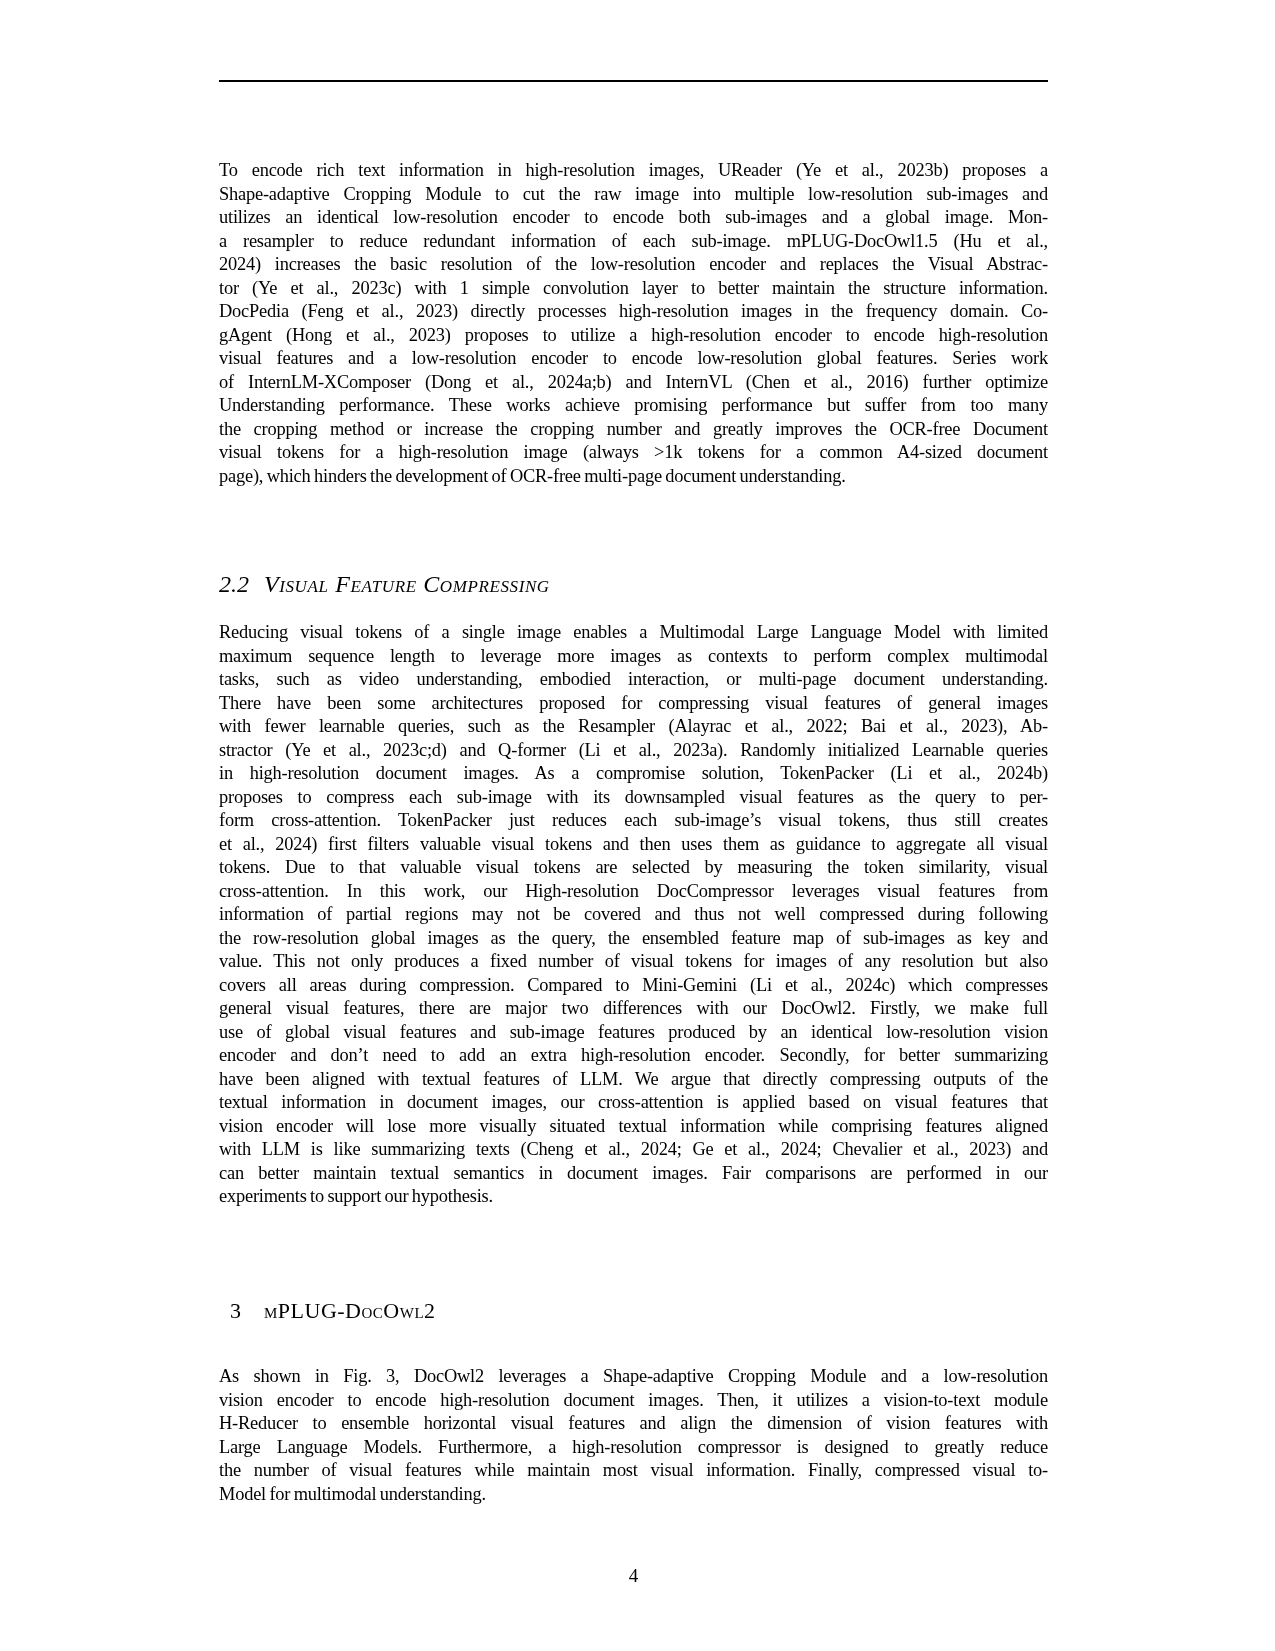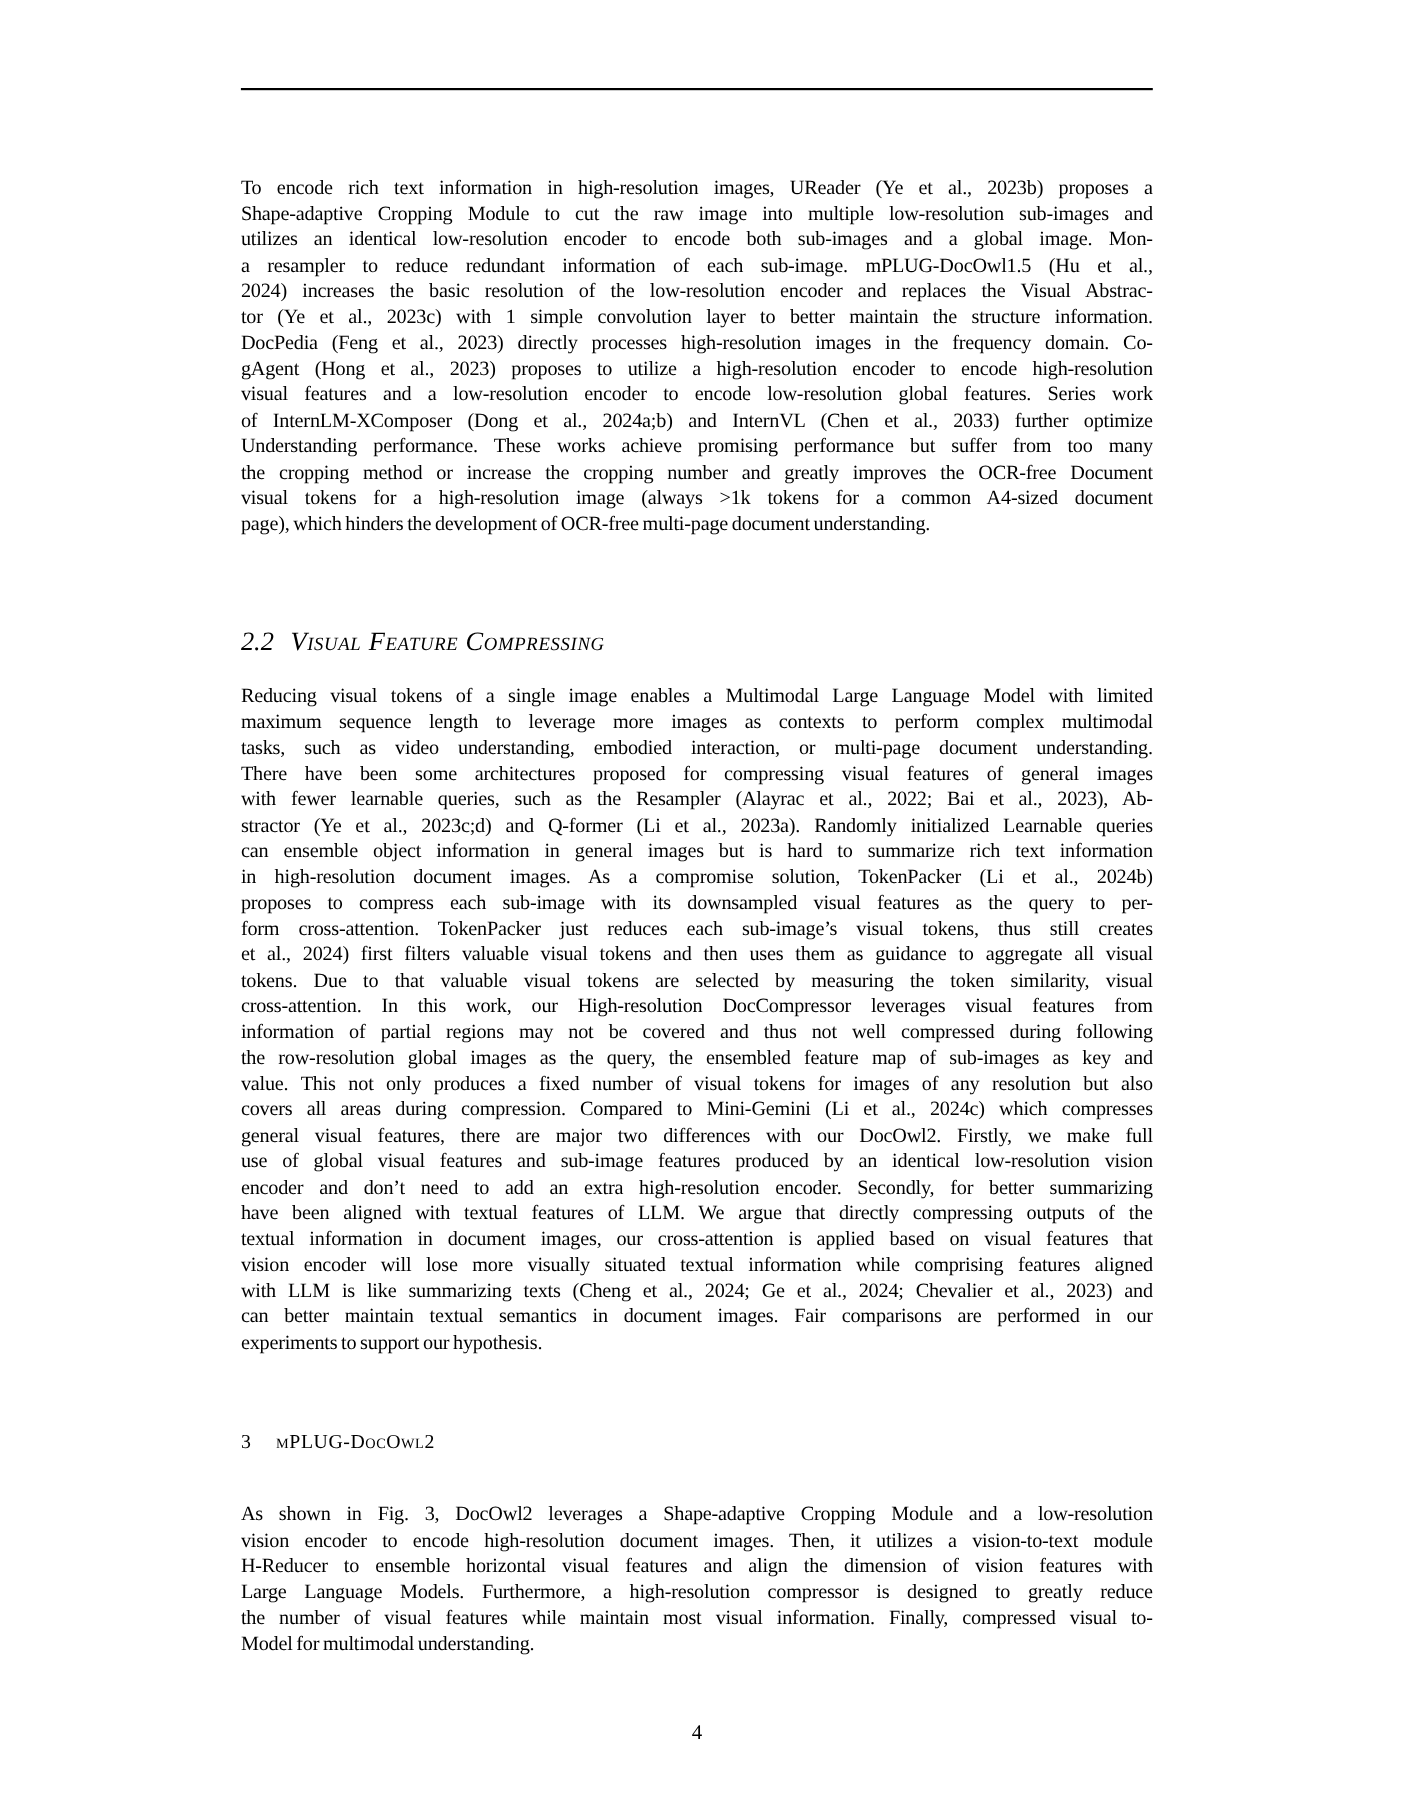--- a/index.html
+++ b/index.html
@@ -14,21 +14,21 @@
   }
   .page { position: absolute; top: 0; left: 0; width: 1079px; height: 1651px; background: #ffffff; }
   .header-rule { position: absolute; left: 219px; top: 80px; width: 829px; height: 2px; background: #000000; }
   .block { position: absolute; left: 219px; width: 829px; }
   .body-text { font-size: 18.4px; line-height: 23.5px; letter-spacing: -0.2px; word-spacing: -1px; }
   .line { text-align: justify; text-align-last: justify; height: 23.5px; overflow: hidden; }
   .line.last { text-align-last: left; }
   .subsec-heading { font-size: 24px; line-height: 25px; font-style: italic; }
   .subsec-heading .sec-num { display: inline-block; margin-right: 15px; }
   .subsec-heading .sec-title { font-variant: small-caps; letter-spacing: 0.6px; }
-  .sec-heading { font-size: 18px; line-height: 31px; }
+  .sec-heading { font-size: 22px; line-height: 31px; margin-left: 11px; }
   .sec-heading .sec-num { display: inline-block; margin-right: 23px; }
   .sec-heading .sec-title { font-variant: small-caps; letter-spacing: 0.5px; }
   .page-number { position: absolute; left: 219px; width: 829px; top: 1564px; text-align: center; font-size: 19px; line-height: 23.5px; }
 </style>
 </head>
 <body>
 
 <div class="page">
 
   <div class="header-rule"></div>
@@ -36,39 +36,38 @@
   <div class="block body-text" style="top:159px">
       <div class="line">To encode rich text information in high-resolution images, UReader (Ye et al., 2023b) proposes a</div>
       <div class="line">Shape-adaptive Cropping Module to cut the raw image into multiple low-resolution sub-images and</div>
       <div class="line">utilizes an identical low-resolution encoder to encode both sub-images and a global image. Mon-</div>
       <div class="line">a resampler to reduce redundant information of each sub-image.  mPLUG-DocOwl1.5 (Hu et al.,</div>
       <div class="line">2024) increases the basic resolution of the low-resolution encoder and replaces the Visual Abstrac-</div>
       <div class="line">tor (Ye et al., 2023c) with 1 simple convolution layer to better maintain the structure information.</div>
       <div class="line">DocPedia (Feng et al., 2023) directly processes high-resolution images in the frequency domain. Co-</div>
       <div class="line">gAgent (Hong et al., 2023) proposes to utilize a high-resolution encoder to encode high-resolution</div>
       <div class="line">visual features and a low-resolution encoder to encode low-resolution global features.  Series work</div>
-      <div class="line">of InternLM-XComposer (Dong et al., 2024a;b) and InternVL (Chen et al., 2033) further optimize</div>
+      <div class="line">of InternLM-XComposer (Dong et al., 2024a;b) and InternVL (Chen et al., 2016) further optimize</div>
       <div class="line">Understanding performance. These works achieve promising performance but suffer from too many</div>
       <div class="line">the cropping method or increase the cropping number and greatly improves the OCR-free Document</div>
       <div class="line">visual tokens for a high-resolution image (always &gt;1k tokens for a common A4-sized document</div>
       <div class="line last">page), which hinders the development of OCR-free multi-page document understanding.</div>
     </div>
 
   <div class="block subsec-heading" style="top:572px">
     <span class="sec-num">2.2</span><span class="sec-title">Visual Feature Compressing</span>
   </div>
 
   <div class="block body-text" style="top:621px">
       <div class="line">Reducing visual tokens of a single image enables a Multimodal Large Language Model with limited</div>
       <div class="line">maximum sequence length to leverage more images as contexts to perform complex multimodal</div>
       <div class="line">tasks, such as video understanding, embodied interaction, or multi-page document understanding.</div>
       <div class="line">There have been some architectures proposed for compressing visual features of general images</div>
       <div class="line">with fewer learnable queries, such as the Resampler (Alayrac et al., 2022; Bai et al., 2023), Ab-</div>
       <div class="line">stractor (Ye et al., 2023c;d) and Q-former (Li et al., 2023a). Randomly initialized Learnable queries</div>
-      <div class="line">can ensemble object information in general images but is hard to summarize rich text information</div>
       <div class="line">in high-resolution document images.  As a compromise solution, TokenPacker (Li et al., 2024b)</div>
       <div class="line">proposes to compress each sub-image with its downsampled visual features as the query to per-</div>
       <div class="line">form cross-attention.  TokenPacker just reduces each sub-image’s visual tokens, thus still creates</div>
       <div class="line">et al., 2024) first filters valuable visual tokens and then uses them as guidance to aggregate all visual</div>
       <div class="line">tokens.  Due to that valuable visual tokens are selected by measuring the token similarity, visual</div>
       <div class="line">cross-attention.  In this work, our High-resolution DocCompressor leverages visual features from</div>
       <div class="line">information of partial regions may not be covered and thus not well compressed during following</div>
       <div class="line">the row-resolution global images as the query, the ensembled feature map of sub-images as key and</div>
       <div class="line">value. This not only produces a fixed number of visual tokens for images of any resolution but also</div>
       <div class="line">covers all areas during compression. Compared to Mini-Gemini (Li et al., 2024c) which compresses</div>

